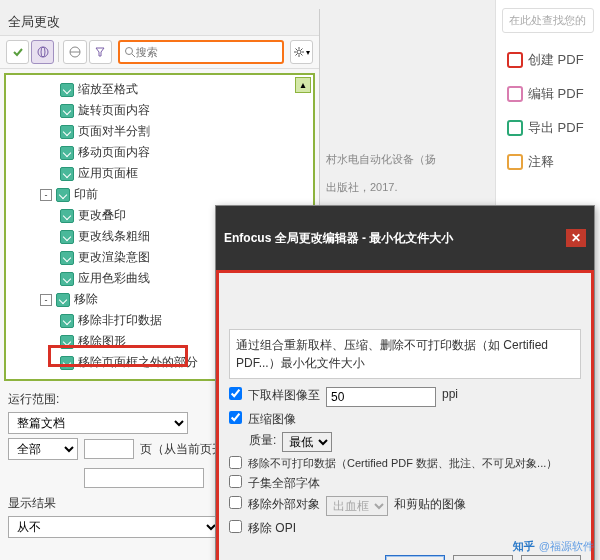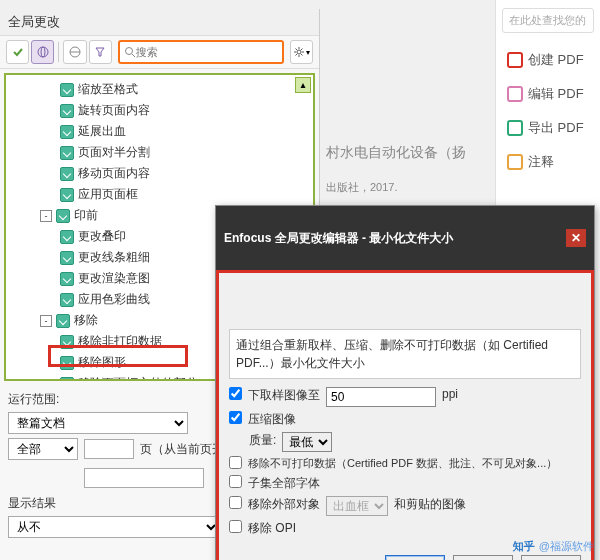--- a/index.html
+++ b/index.html
@@ -112,24 +112,20 @@
         <div class="tree-item lvl2">
           <span class="tree-icon"></span>
           <span>缩放至格式</span>
         </div>
         <div class="tree-item lvl2">
           <span class="tree-icon"></span>
           <span>旋转页面内容</span>
         </div>
         <div class="tree-item lvl2">
           <span class="tree-icon"></span>
-          <span>延展出血</span>
-        </div>
-        <div class="tree-item lvl2">
-          <span class="tree-icon"></span>
           <span>页面对半分割</span>
         </div>
         <div class="tree-item lvl2">
           <span class="tree-icon"></span>
           <span>移动页面内容</span>
         </div>
         <div class="tree-item lvl2">
           <span class="tree-icon"></span>
           <span>应用页面框</span>
         </div>
@@ -189,21 +185,21 @@
       <input type="text" style="width: 120px; margin-left: 76px;">
       <span class="hint">(例如: 1-10, 15, 20-</span>
     </div>
     <label>显示结果</label>
     <div class="row">
       <select style="width:212px"><option>从不</option></select>
     </div>
   </div>
 </div>
 
-<div class="bg-frag" style="left:326px;top:144px;font-size:14px">村水电自动化设备（扬</div>
+<div class="bg-frag" style="left:326px;top:152px;font-size:11px">村水电自动化设备（扬</div>
 <div class="bg-frag" style="left:326px;top:180px;font-size:11px">出版社，2017.</div>
 <div class="bg-frag" style="left:520px;top:490px;font-size:13px;color:#555">发送并</div>
 
 <div class="right-sidebar">
   <div class="right-search">在此处查找您的</div>
   <div id="right-items">
       <div class="right-item">
         <svg width="18" height="18" class="ri-icon">
           <rect x="2" y="2" width="14" height="14" rx="2" fill="none" stroke="#d93025" stroke-width="2"></rect>
         </svg>

